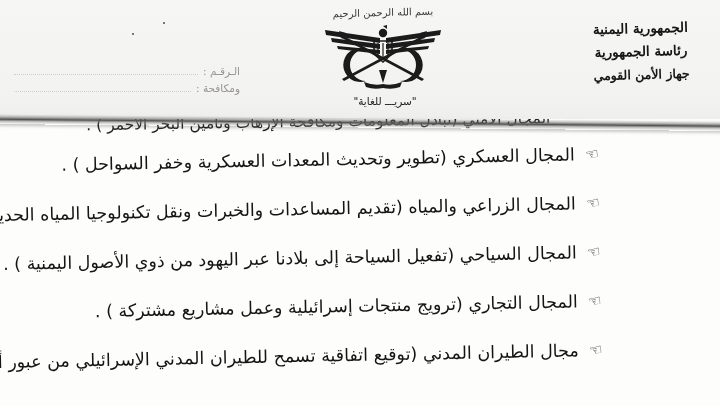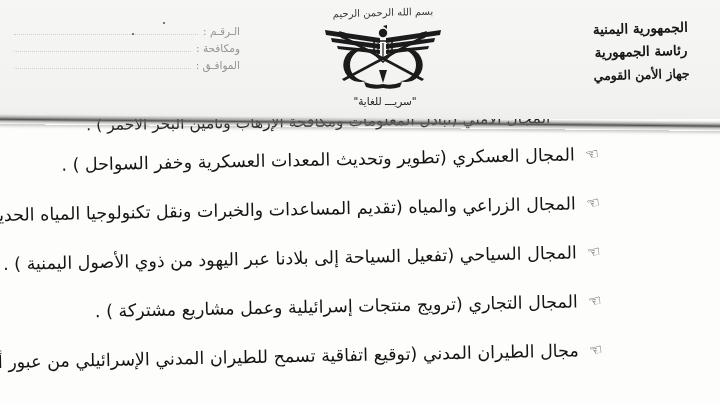--- a/index.html
+++ b/index.html
@@ -31,21 +31,21 @@
                #555452 52%, rgba(140,140,140,0.55) 72%, rgba(230,230,230,0) 100%);
     box-shadow:0 2px 3px rgba(90,90,90,0.30);
   }
 
   
   .ref {
     position:absolute; top:25px; left:14px; width:226px;
     direction:rtl; color:#98958f; font-size:10.5px;
   }
   .ref-row { display:flex; align-items:baseline; height:17px; gap:5px; }
-  .ref-label { white-space:nowrap; letter-spacing:.4px; flex:0 0 auto; }
+  .ref-label { white-space:nowrap; letter-spacing:.4px; flex:0 0 auto;margin-top:40px; }
   .leader { flex:1 1 auto; border-bottom:1px dotted #d2cfc9; height:10px; }
 
   .speck { position:absolute; width:2px; height:2px; background:#4c4c4c; border-radius:50%; }
   .speck.s1 { left:163px; top:22px; }
   .speck.s2 { left:132px; top:33px; }
 
   
   .basmala {
     position:absolute; top:7px; left:316px; width:134px; text-align:center;
     direction:rtl; font-size:10px; color:#3a3a38; letter-spacing:1px;
@@ -90,24 +90,20 @@
 
   <div class="header">
 
     <div class="ref" dir="rtl">
       <div class="ref-row">
         <span class="ref-label">الـرقـم :</span>
         <span class="leader"></span>
       </div>
       <div class="ref-row">
         <span class="ref-label">ومكافحة :</span>
-        <span class="leader"></span>
-      </div>
-      <div class="ref-row">
-        <span class="ref-label">الموافـق :</span>
         <span class="leader"></span>
       </div>
     </div>
 
     <span class="speck s1"></span>
     <span class="speck s2"></span>
 
     <div class="basmala" dir="rtl">بسم الله الرحمن الرحيم</div>
 
     <svg class="emblem" viewBox="0 0 126 64" xmlns="http://www.w3.org/2000/svg">

